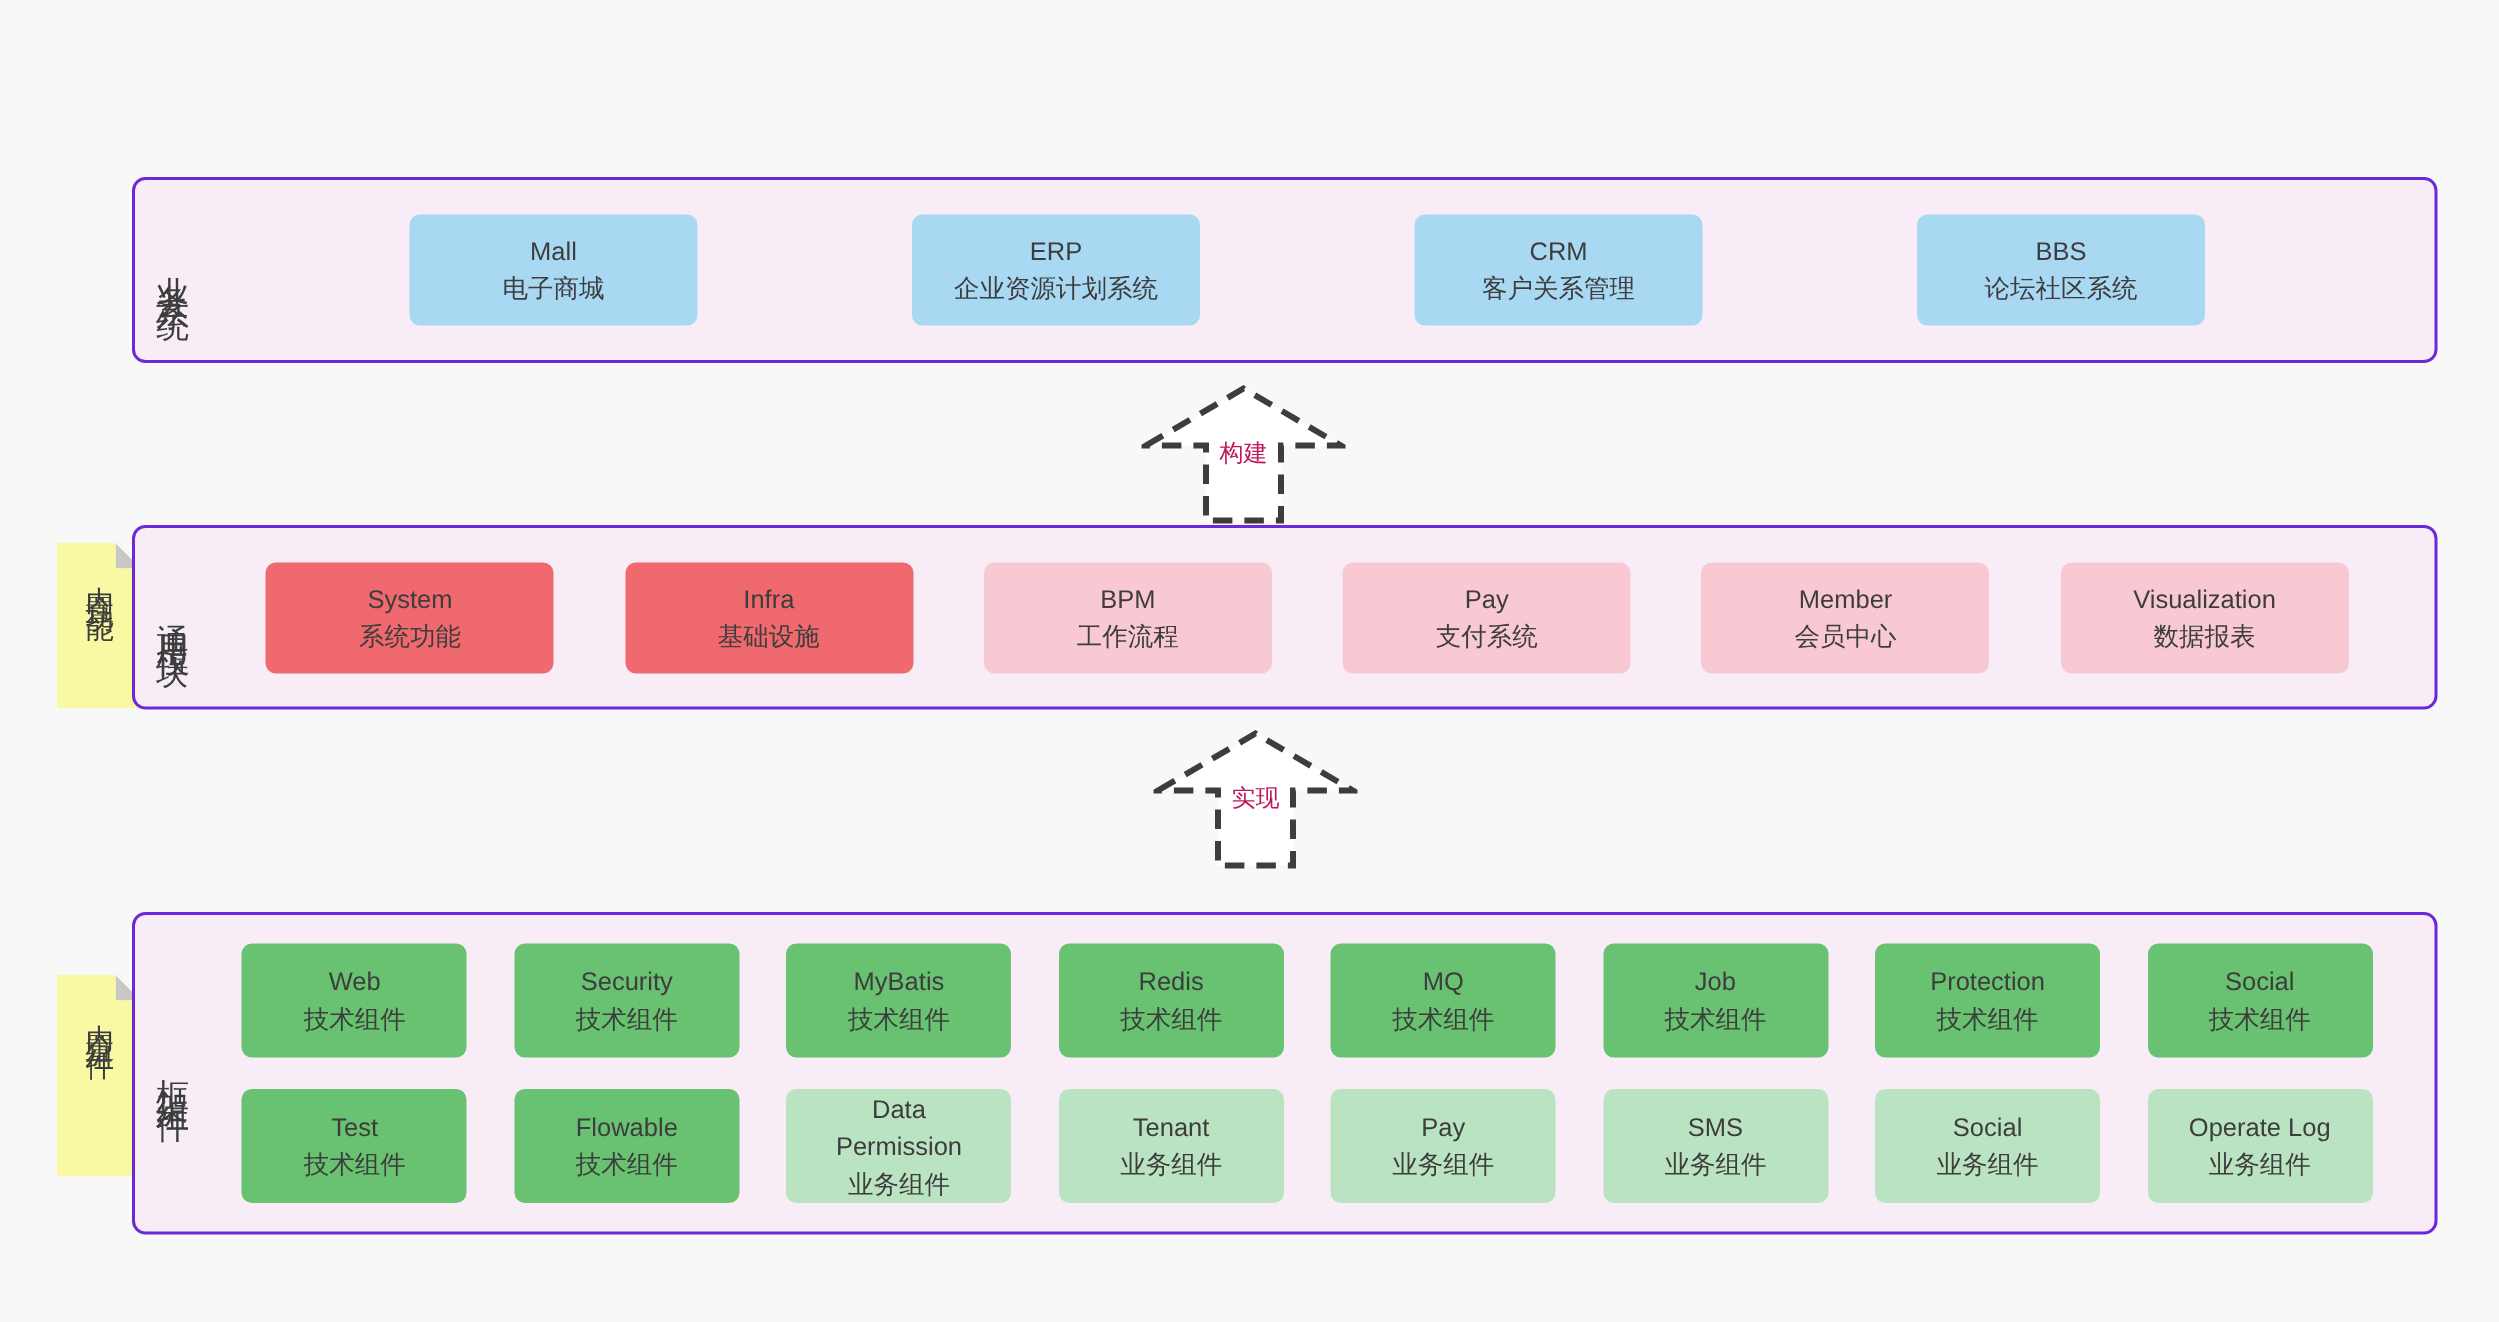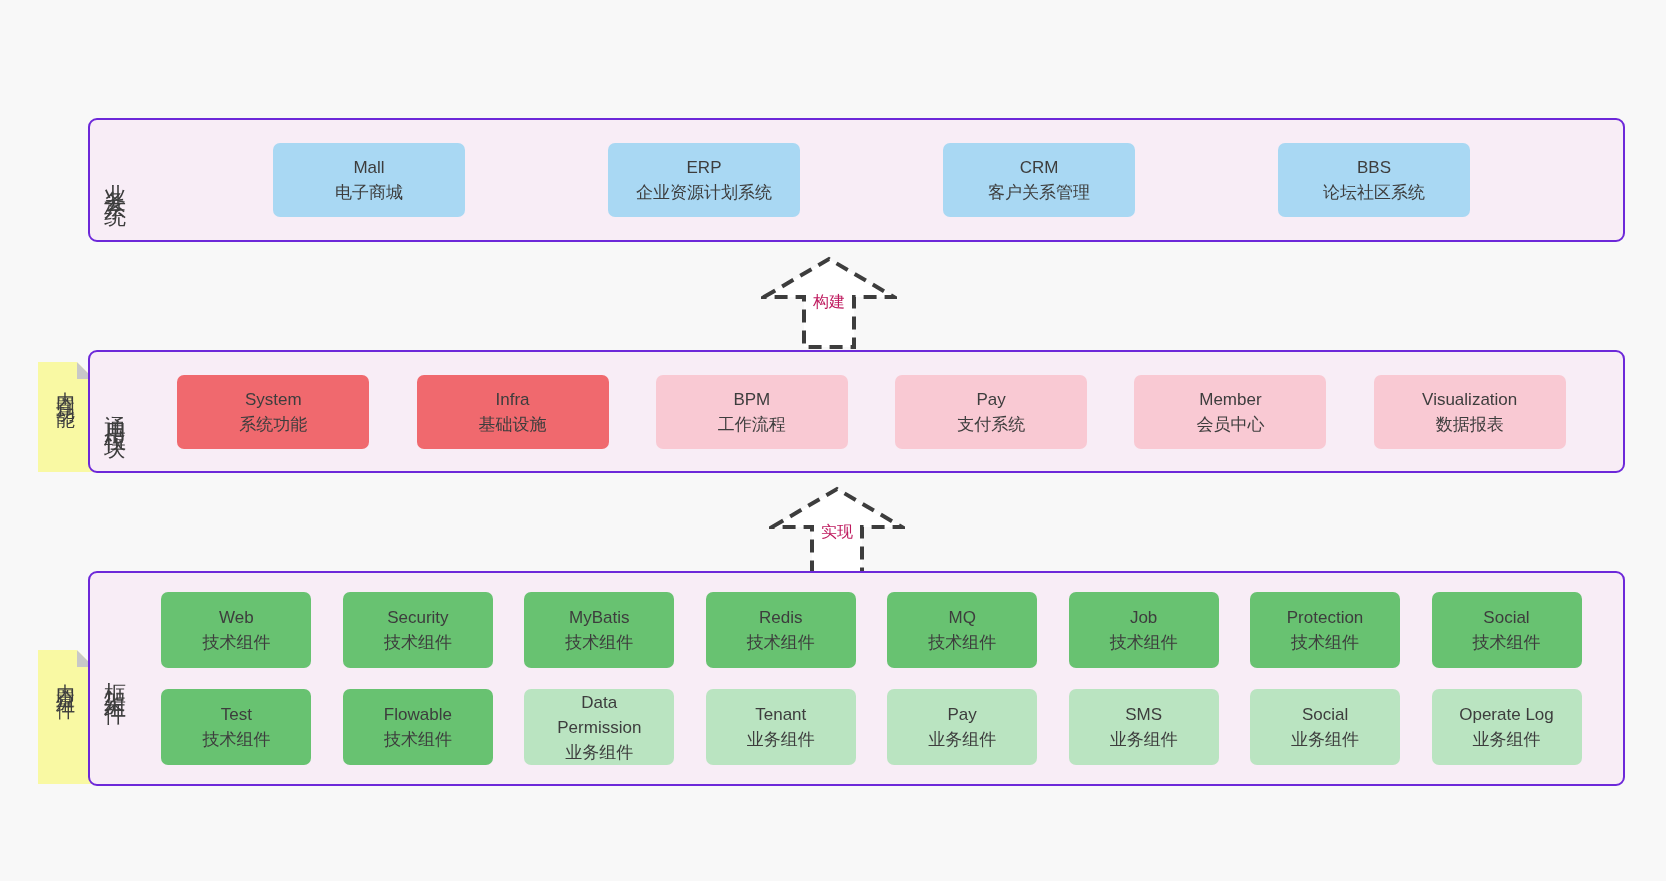--- a/index.html
+++ b/index.html
@@ -127,21 +127,21 @@
     </div>
   </div>
 
   <div class="arrow" style="left:769px;top:486px;">
     <svg width="136" height="94" viewBox="0 0 136 94">
       <path d="M3 41 L68 3 L133 41 L93 41 L93 91 L43 91 L43 41 Z" fill="#ffffff" stroke="#3d3d3d" stroke-width="4" stroke-dasharray="13 8"></path>
     </svg>
     <span class="arrow-label">实现</span>
   </div>
 
-  <div class="band" style="top:571px;height:215px;">
+  <div class="band" style="top:608px;height:215px;">
     <div class="vlabel">框架组件</div>
     <div class="band-rows">
       <div class="boxes row8">
         <div class="box green">
           <span class="en">Web</span>
           <span class="zh">技术组件</span>
         </div>
         <div class="box green">
           <span class="en">Security</span>
           <span class="zh">技术组件</span>

